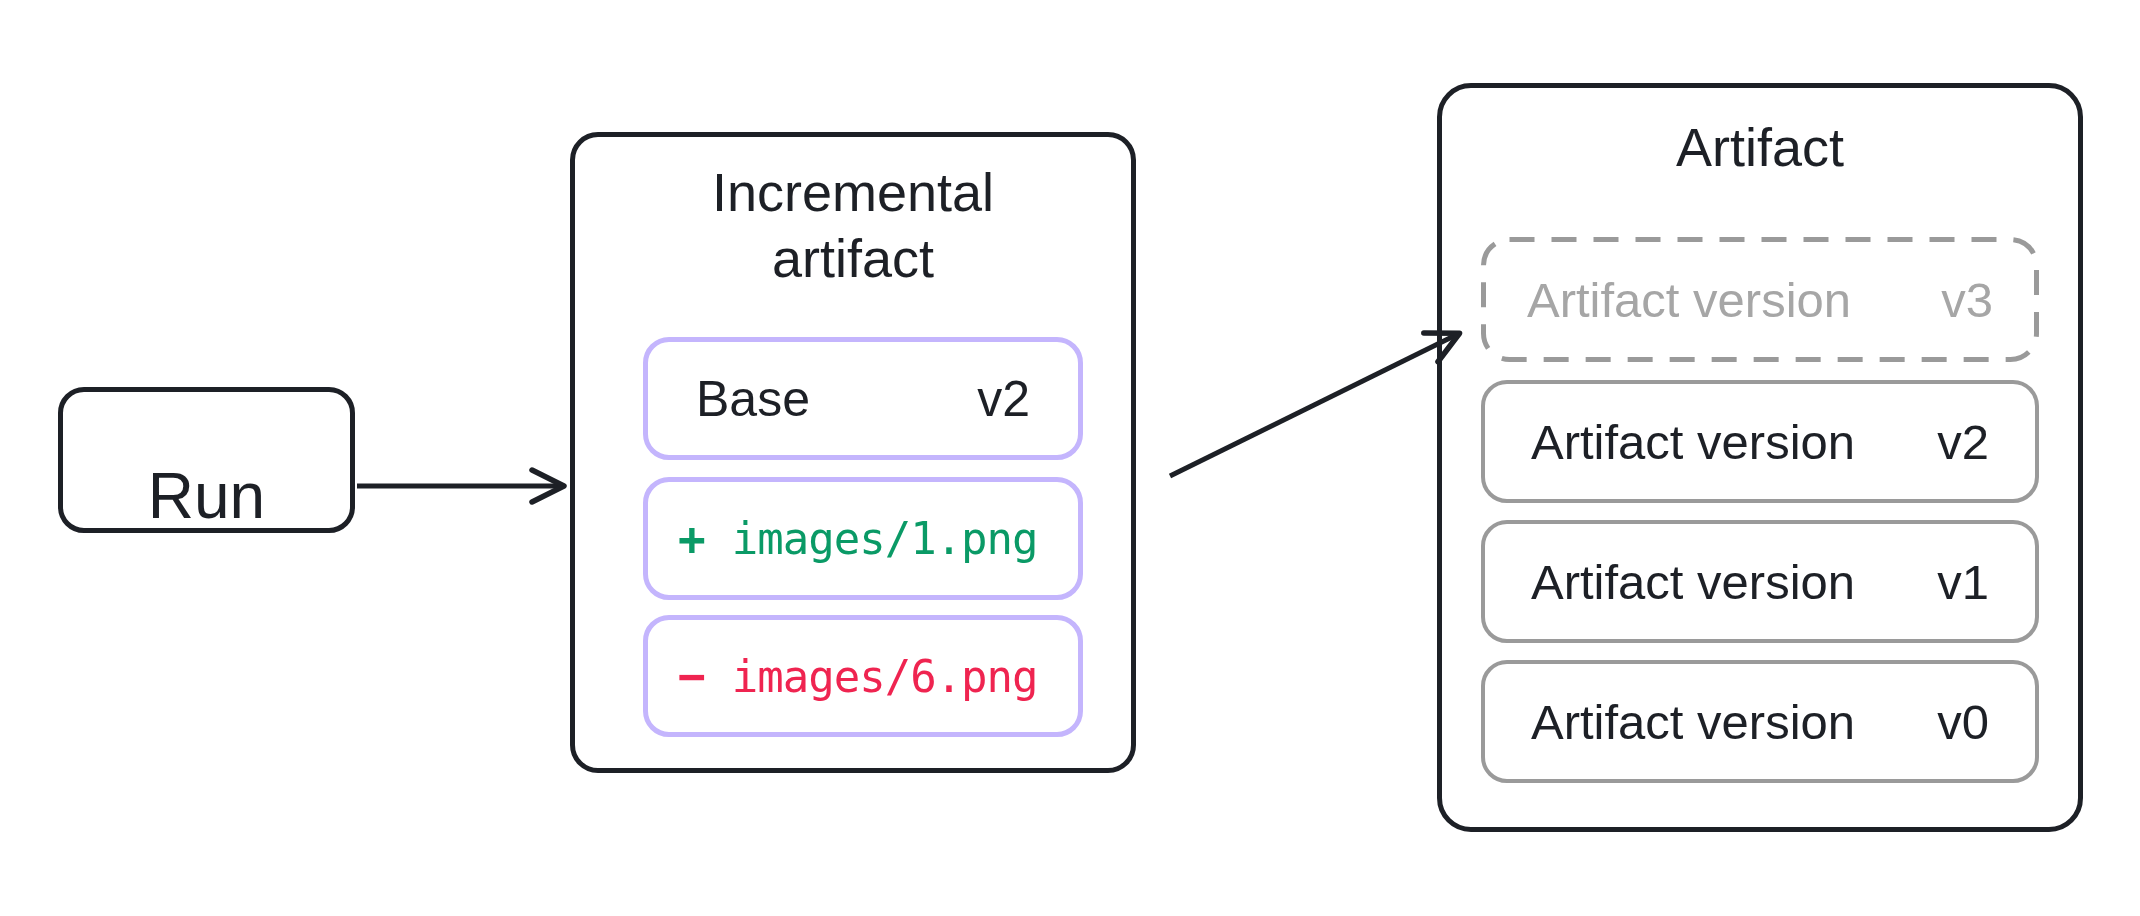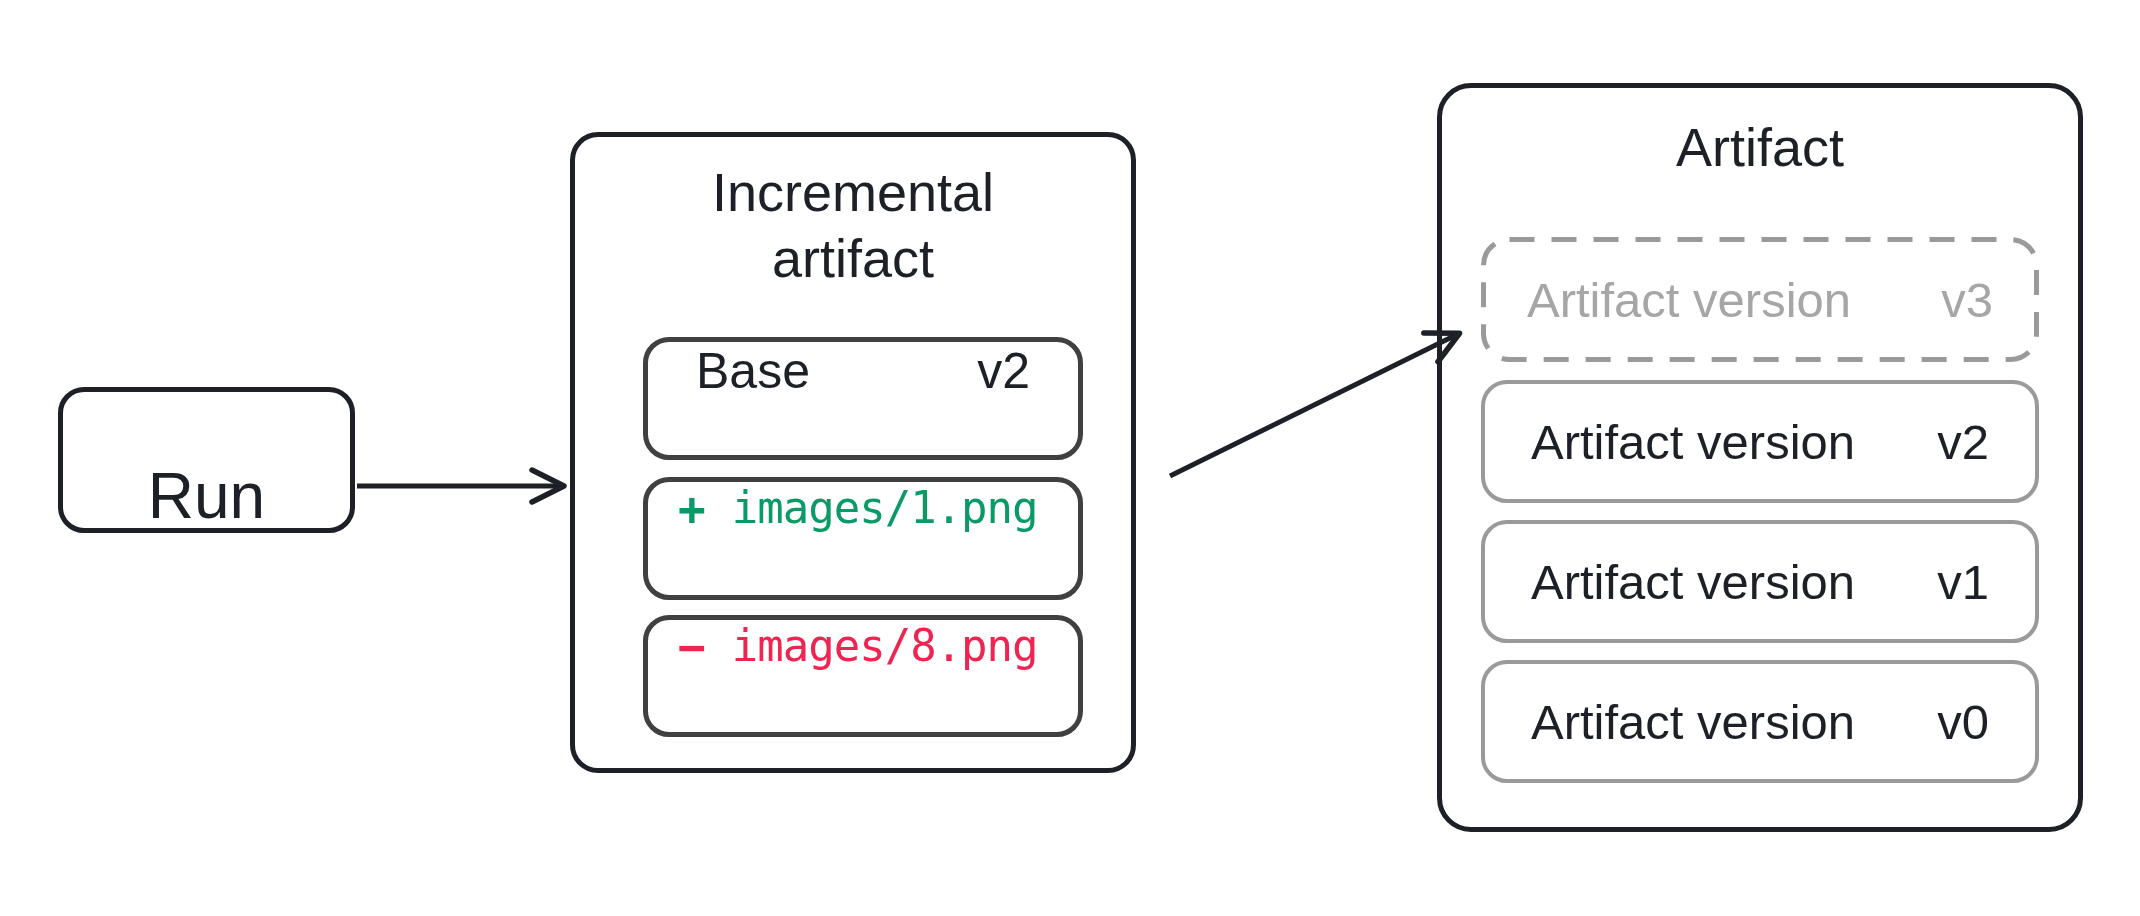--- a/index.html
+++ b/index.html
@@ -47,24 +47,24 @@
     font-size: 54px;
     line-height: 66px;
   }
   #incremental-node .node-title { top: 22px; }
   #artifact-node .node-title { top: 26px; }
 
   .inner-box {
     position: absolute;
     box-sizing: border-box;
     background: #ffffff;
-    border: 5px solid #404040;
+    border: 5px solid #c4b5fd;
     border-radius: 26px;
     display: flex;
-    align-items: flex-start;
+    align-items: center;
   }
   .row-between {
     justify-content: space-between;
     padding: 0 48px;
     font-size: 50px;
   }
   #base-box   { left: 68px; top: 200px; width: 440px; height: 123px; }
   #added-box  { left: 68px; top: 340px; width: 440px; height: 123px; padding: 0 0 0 30px; }
   #removed-box{ left: 68px; top: 478px; width: 440px; height: 122px; padding: 0 0 0 30px; }
 
@@ -148,21 +148,21 @@
       <span>v2</span>
     </div>
 
     <div id="added-box" class="inner-box">
       <span class="sign added-color">+</span>
       <span class="code added-color">images/1.png</span>
     </div>
 
     <div id="removed-box" class="inner-box">
       <span class="sign removed-color">−</span>
-      <span class="code removed-color">images/8.png</span>
+      <span class="code removed-color">images/6.png</span>
     </div>
   </div>
 
   <div id="artifact-node" class="node">
     <div class="node-title">Artifact</div>
 
     <div id="version-pending" class="version-box">
       <svg class="dash-rect" viewBox="0 0 558 125" preserveAspectRatio="none">
         <rect x="2.5" y="2.5" width="553" height="120" rx="26" ry="26" fill="none" stroke="#9a9a9a" stroke-width="5" stroke-dasharray="25 17"></rect>
       </svg>

